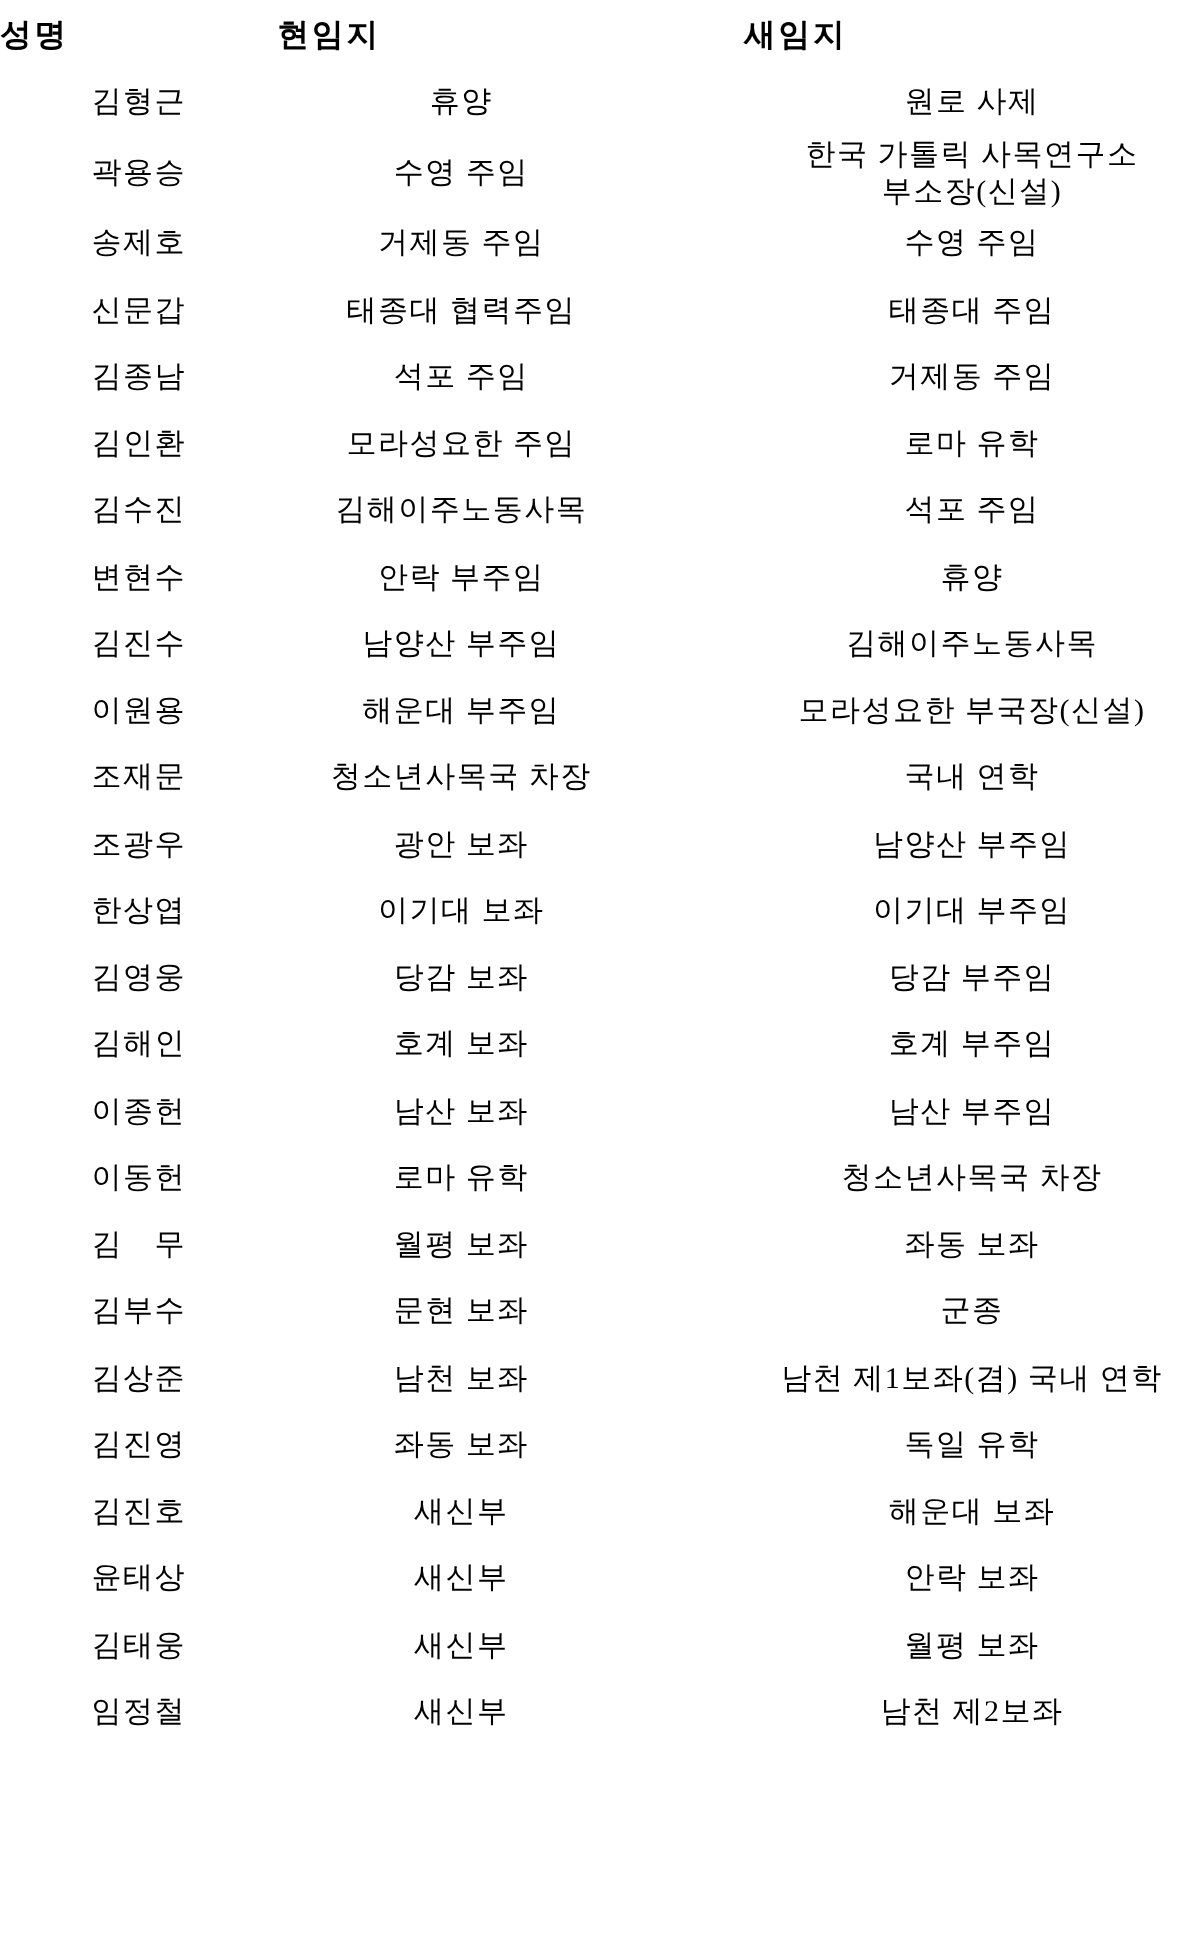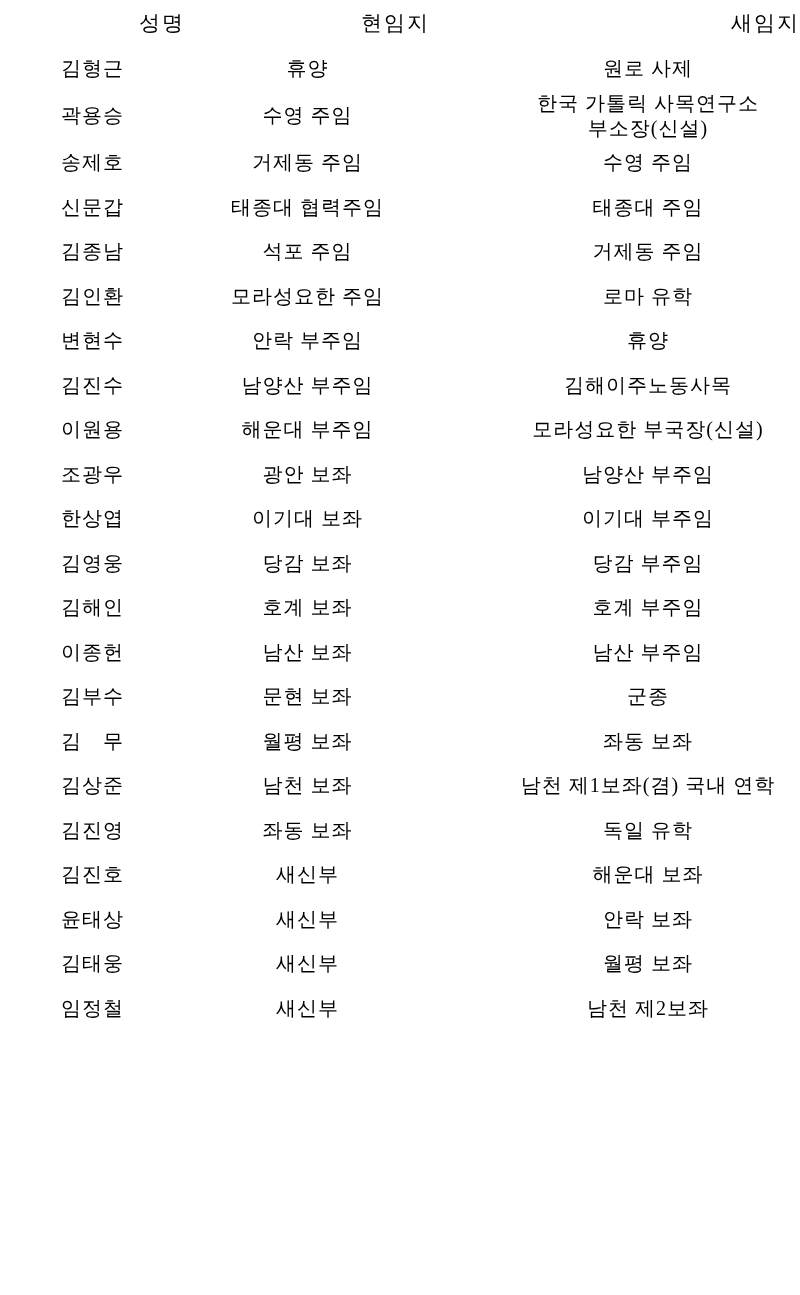--- a/index.html
+++ b/index.html
@@ -18,24 +18,24 @@
     border-collapse: collapse;
     table-layout: fixed;
     font-family: "Liberation Serif", "DejaVu Serif", serif;
     color: #000000;
   }
   col.c1 { width: 185px; }
   col.c2 { width: 245px; }
   col.c3 { width: 370px; }
   table.assign th {
     font-size: 21px;
-    font-weight: normal;
+    font-weight: bold;
     height: 46px;
     padding: 0;
-    text-align: right;
+    text-align: left;
     vertical-align: middle;
     letter-spacing: 2px;
   }
   table.assign td {
     font-size: 20px;
     font-weight: normal;
     height: 44.5px;
     padding: 0;
     text-align: center;
     vertical-align: middle;
@@ -100,39 +100,49 @@
     <td class="cell-new">거제동 주임</td>
   </tr>
 
   <tr>
     <td class="cell-name">김인환</td>
     <td class="cell-current">모라성요한 주임</td>
     <td class="cell-new">로마 유학</td>
   </tr>
 
 
+  <tr>
+    <td class="cell-name">김수진</td>
+    <td class="cell-current">김해이주노동사목</td>
+    <td class="cell-new">석포 주임</td>
+  </tr>
 
   <tr>
     <td class="cell-name">변현수</td>
     <td class="cell-current">안락 부주임</td>
     <td class="cell-new">휴양</td>
   </tr>
 
   <tr>
     <td class="cell-name">김진수</td>
     <td class="cell-current">남양산 부주임</td>
     <td class="cell-new">김해이주노동사목</td>
   </tr>
 
   <tr>
     <td class="cell-name">이원용</td>
     <td class="cell-current">해운대 부주임</td>
     <td class="cell-new">모라성요한 부국장(신설)</td>
   </tr>
 
+  <tr>
+    <td class="cell-name">조재문</td>
+    <td class="cell-current">청소년사목국 차장</td>
+    <td class="cell-new">국내 연학</td>
+  </tr>
 
   <tr>
     <td class="cell-name">조광우</td>
     <td class="cell-current">광안 보좌</td>
     <td class="cell-new">남양산 부주임</td>
   </tr>
 
   <tr>
     <td class="cell-name">한상엽</td>
     <td class="cell-current">이기대 보좌</td>
@@ -150,34 +160,39 @@
     <td class="cell-current">호계 보좌</td>
     <td class="cell-new">호계 부주임</td>
   </tr>
 
   <tr>
     <td class="cell-name">이종헌</td>
     <td class="cell-current">남산 보좌</td>
     <td class="cell-new">남산 부주임</td>
   </tr>
 
+  <tr>
+    <td class="cell-name">이동헌</td>
+    <td class="cell-current">로마 유학</td>
+    <td class="cell-new">청소년사목국 차장</td>
+  </tr>
+
+  <tr>
+    <td class="cell-name">김　무</td>
+    <td class="cell-current">월평 보좌</td>
+    <td class="cell-new">좌동 보좌</td>
+  </tr>
 
   <tr>
     <td class="cell-name">김부수</td>
     <td class="cell-current">문현 보좌</td>
     <td class="cell-new">군종</td>
   </tr>
 
   <tr>
-    <td class="cell-name">김　무</td>
-    <td class="cell-current">월평 보좌</td>
-    <td class="cell-new">좌동 보좌</td>
-  </tr>
-
-  <tr>
     <td class="cell-name">김상준</td>
     <td class="cell-current">남천 보좌</td>
     <td class="cell-new">남천 제1보좌(겸) 국내 연학</td>
   </tr>
 
   <tr>
     <td class="cell-name">김진영</td>
     <td class="cell-current">좌동 보좌</td>
     <td class="cell-new">독일 유학</td>
   </tr>

